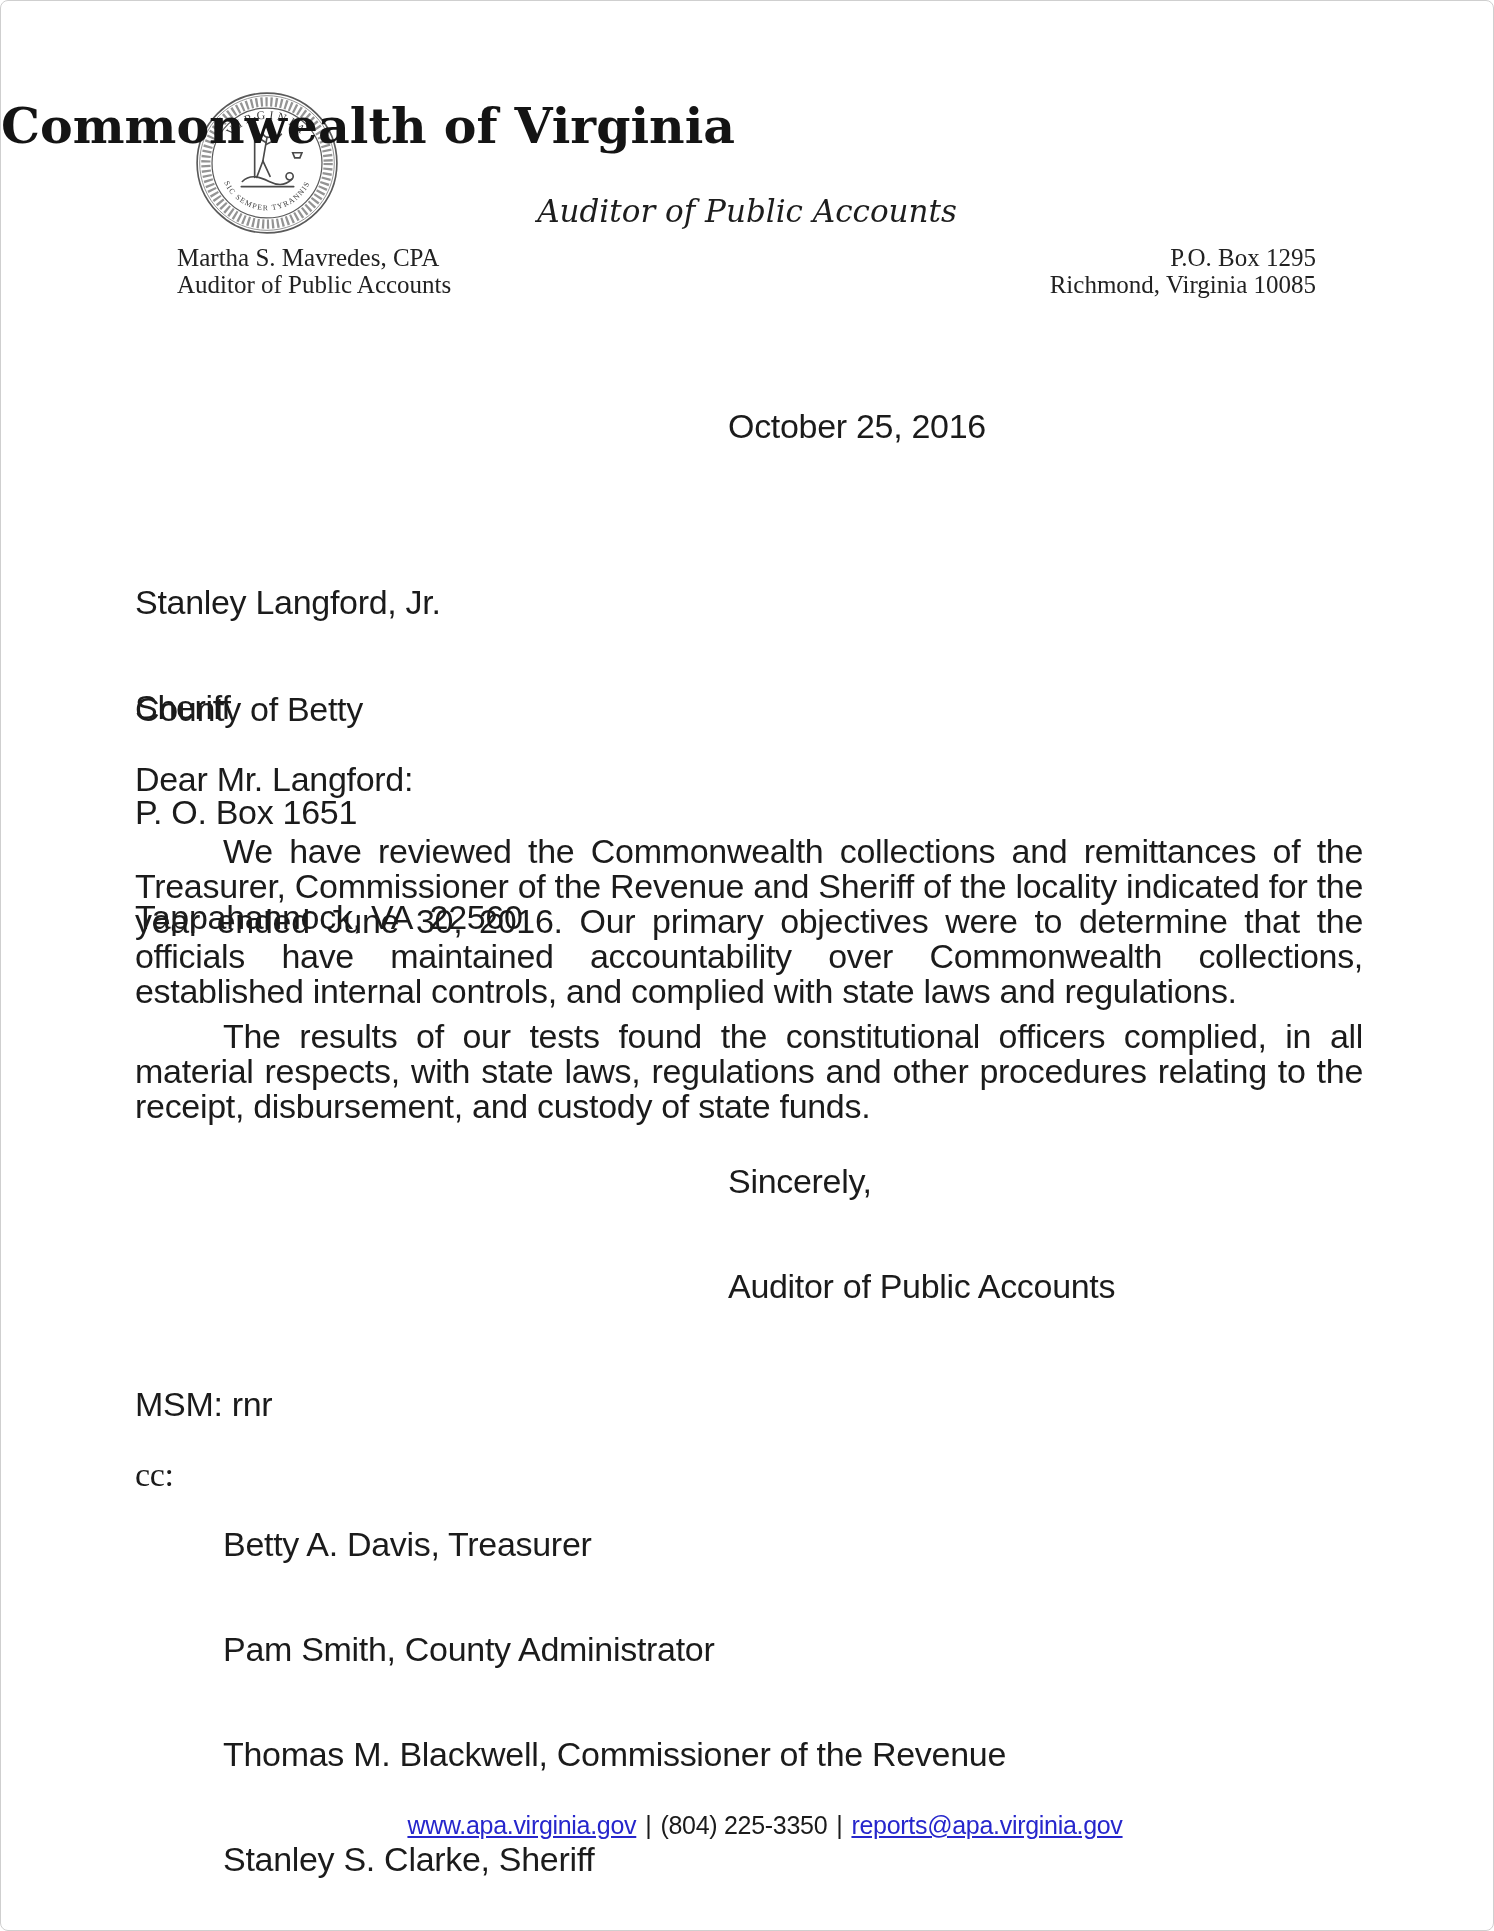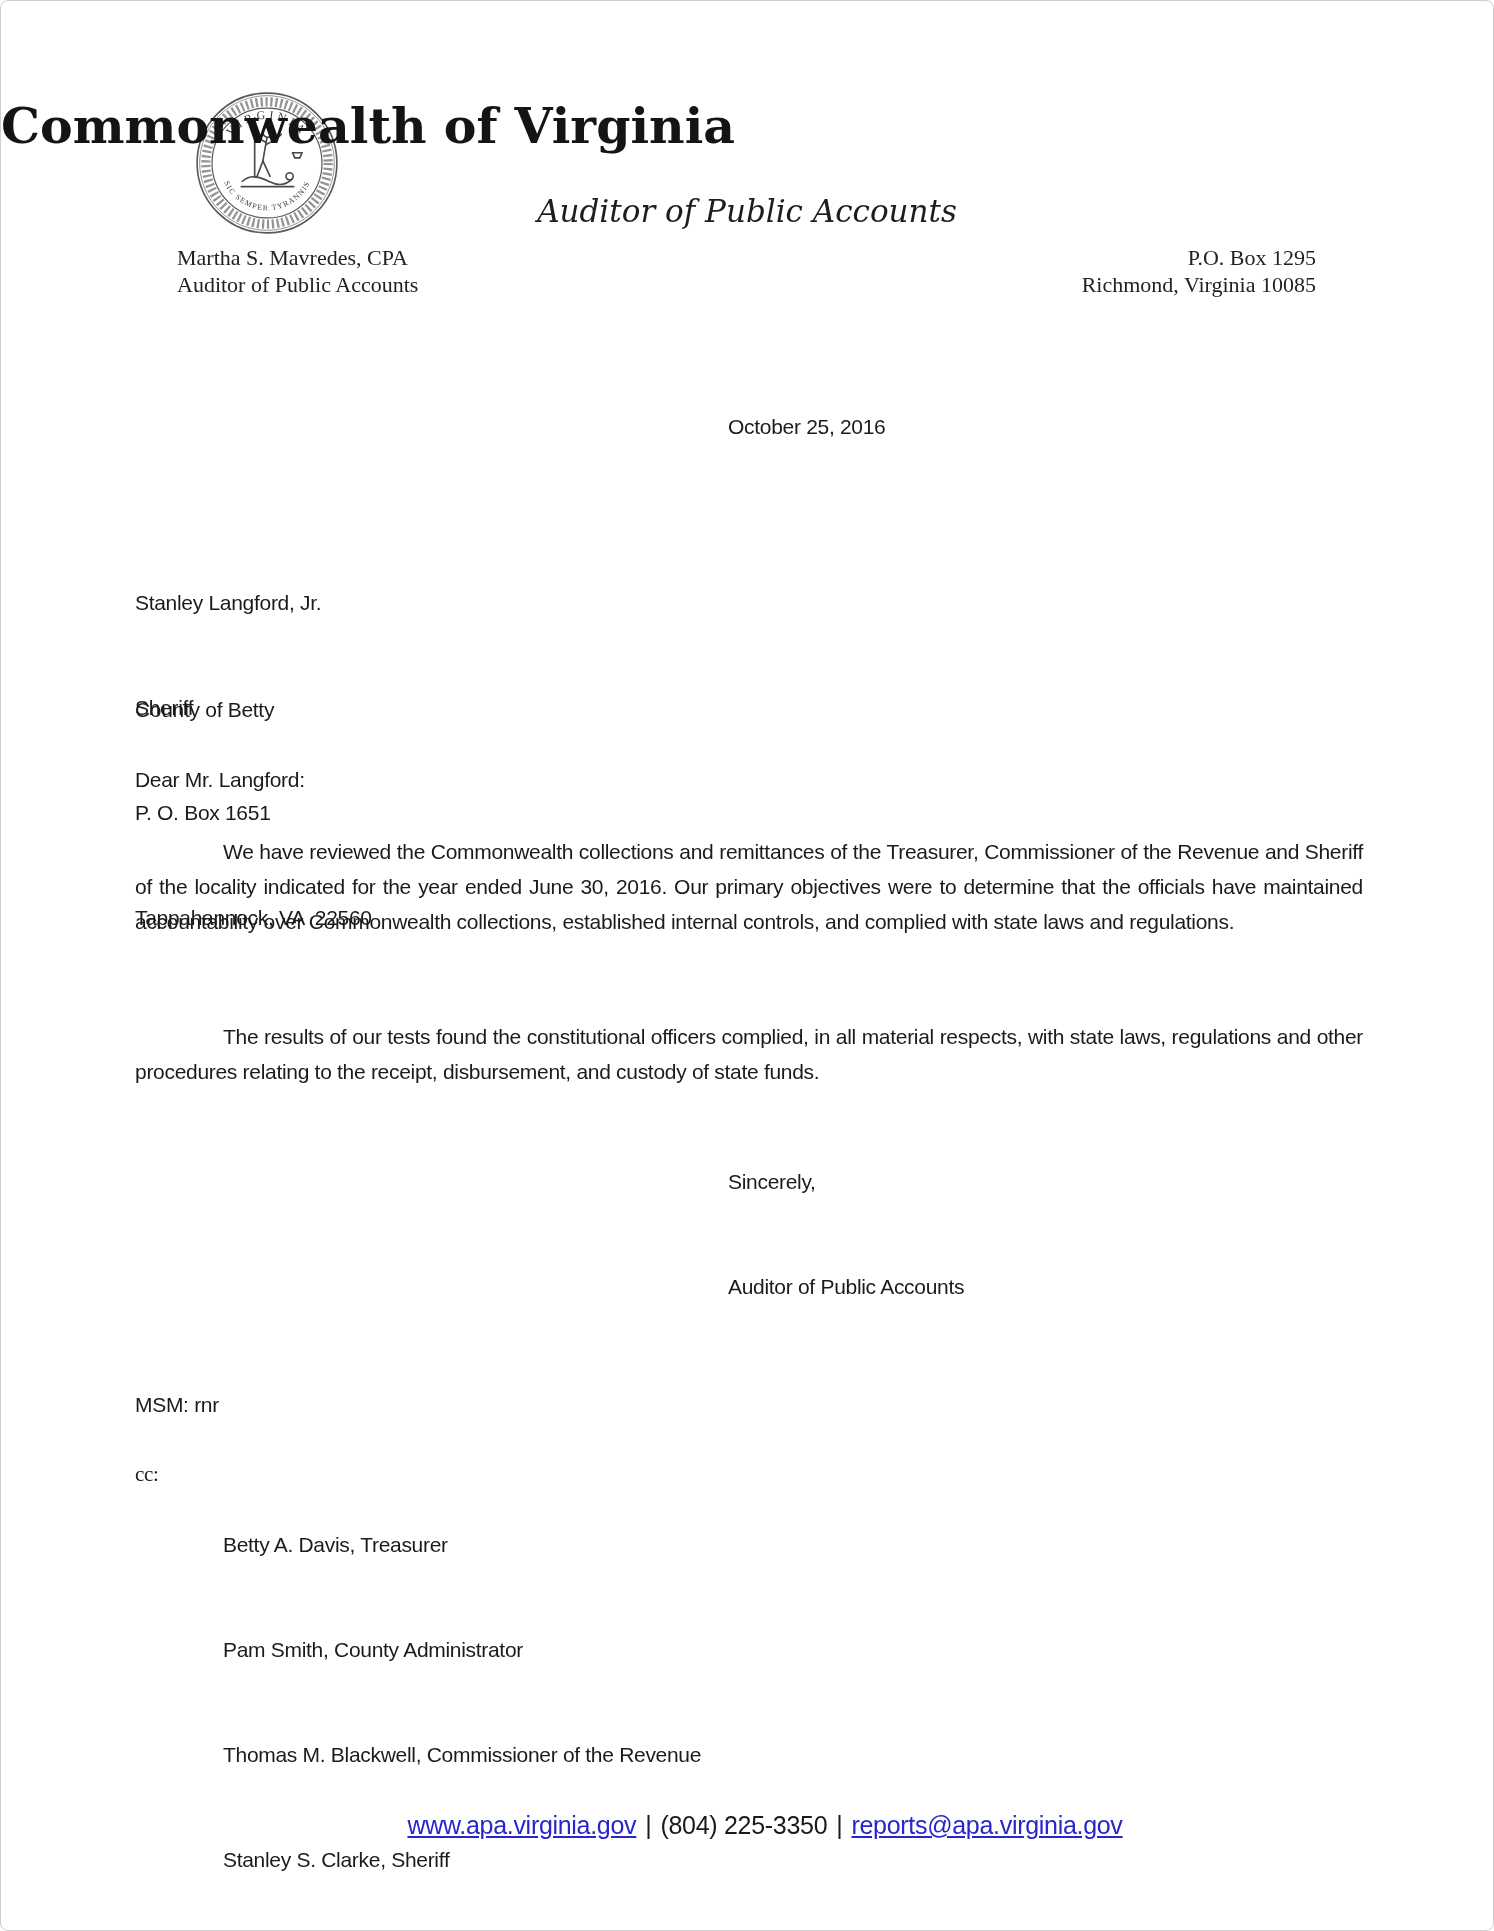--- a/index.html
+++ b/index.html
@@ -10,21 +10,21 @@
     background: #ffffff;
     border: 1px solid #cfcfcf;
     border-radius: 8px;
     box-sizing: border-box;
     overflow: hidden;
     font-family: "Liberation Sans", sans-serif;
     color: #1b1b1b;
   }
   .abs { position: absolute; }
   .body-text {
-    font-size: 21px;
+    font-size: 34px;
     line-height: 35px;
     letter-spacing: -0.3px;
     white-space: pre-wrap;
   }
   .para {
     text-align: justify;
     text-indent: 88px;
     white-space: normal;
   }
   .letterhead-title {
@@ -38,21 +38,21 @@
   .letterhead-subtitle {
     left: 0; right: 0; top: 192px;
     text-align: center;
     font-family: "DejaVu Serif", serif;
     font-style: italic;
     font-size: 31px;
     color: #1d1d1d;
   }
   .serif-small {
     font-family: "Liberation Serif", serif;
-    font-size: 22px;
+    font-size: 25px;
     line-height: 27px;
     color: #222222;
   }
   .cc-row { display: flex; align-items: flex-start; }
   .cc-label { width: 88px; flex: 0 0 88px; font-family: Liberation Serif, serif; }
   .footer-bar {
     left: 0; right: 0; top: 1810px;
     text-align: center;
     font-size: 25px;
     letter-spacing: -0.3px;

